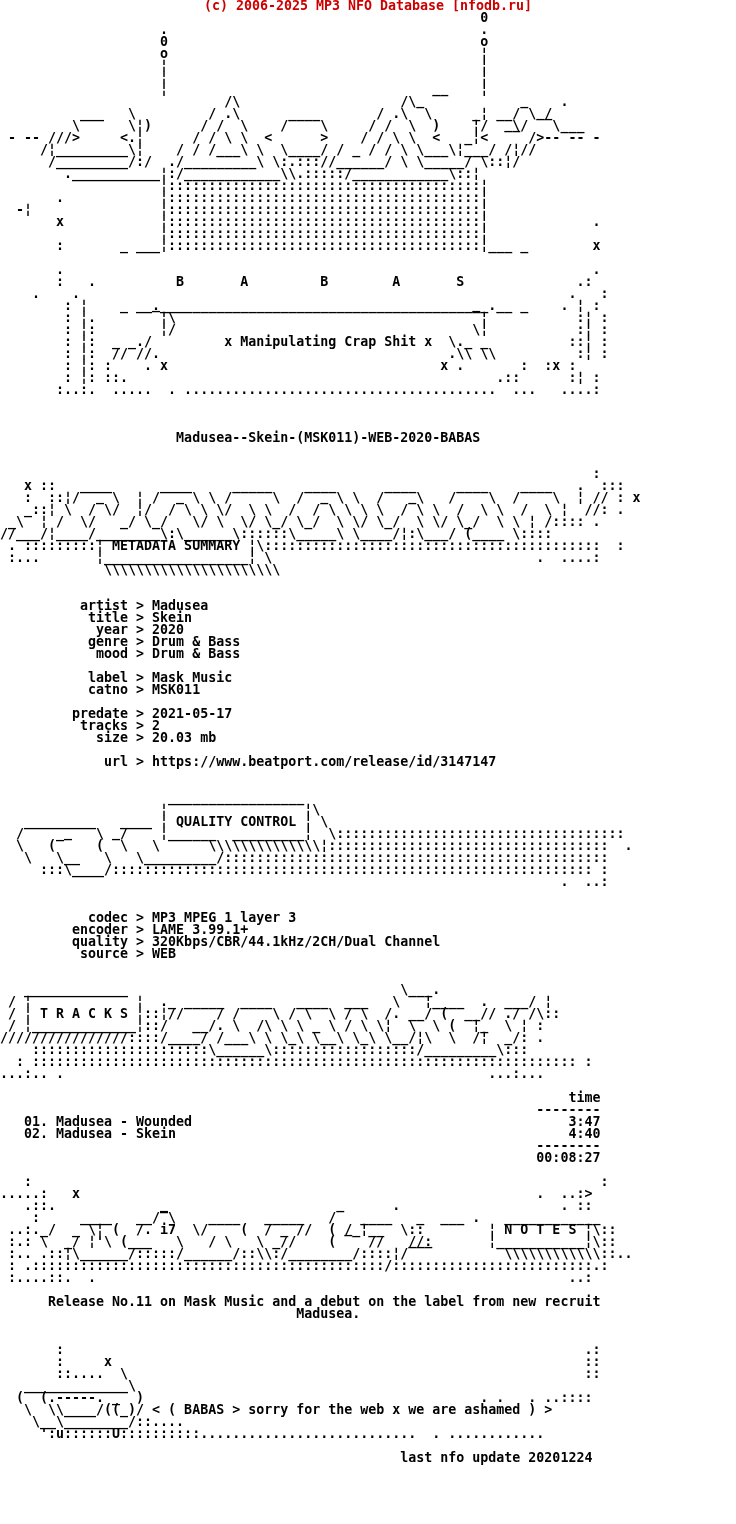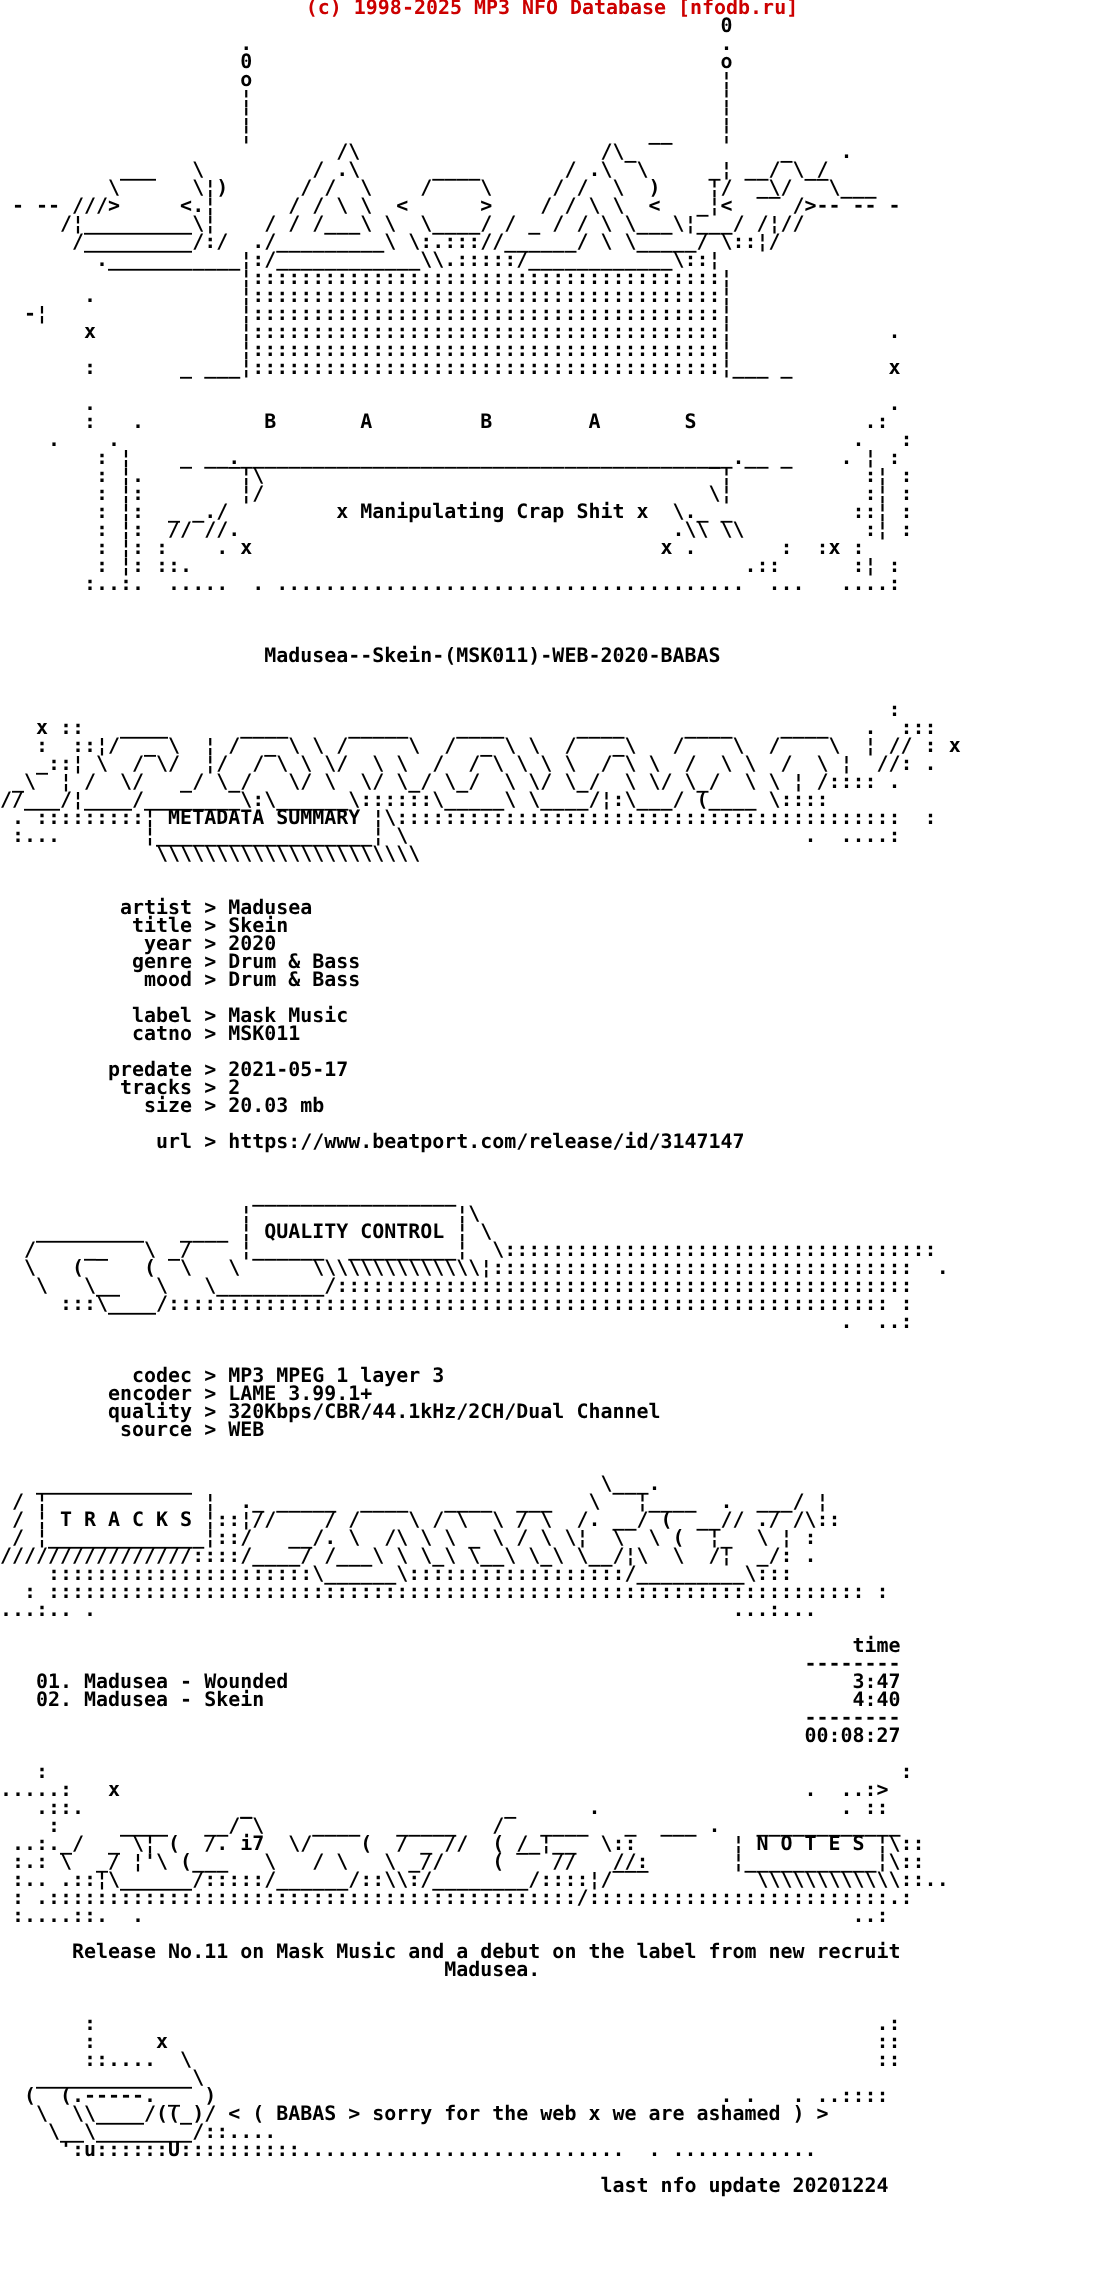--- a/index.html
+++ b/index.html
@@ -14,21 +14,21 @@
   }
   .nfo{
     margin:0;padding:0;color:#000000;white-space:pre;
     font-family:inherit;font-size:13.3px;line-height:12px;
   }
 </style>
 </head>
 <body>
 
 <div class="page">
-  <div class="credit">(c) 1998-2025 MP3 NFO Database [nfodb.ru]</div>
+  <div class="credit">(c) 2006-2025 MP3 NFO Database [nfodb.ru]</div>
   <pre class="nfo">                                                            0
                     .                                       .
                     0                                       o
                     o                                       ¦
                     ¦                                       ¦
                     ¦                                       ¦
                     ¦                                       ¦
                             /\                    /\  ‾‾              .
           ___   \         / .\      ____       / .\ ‾\     _¦ __/‾\ /
          \      \¦)      / /  \    /    \     / /  \  )    ¦/   \/ ‾‾\___

